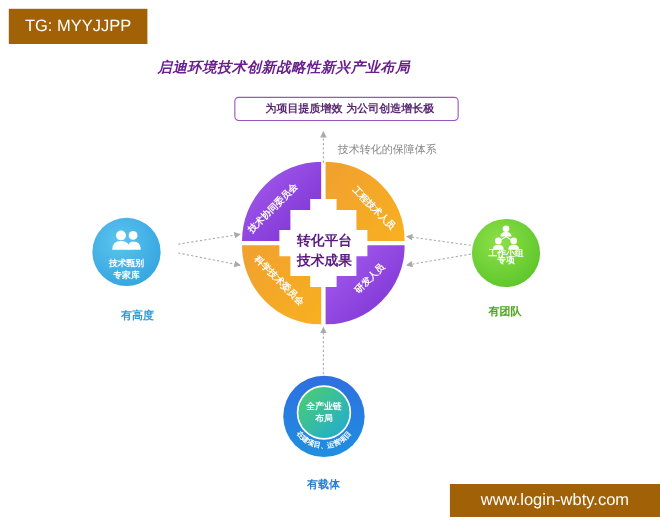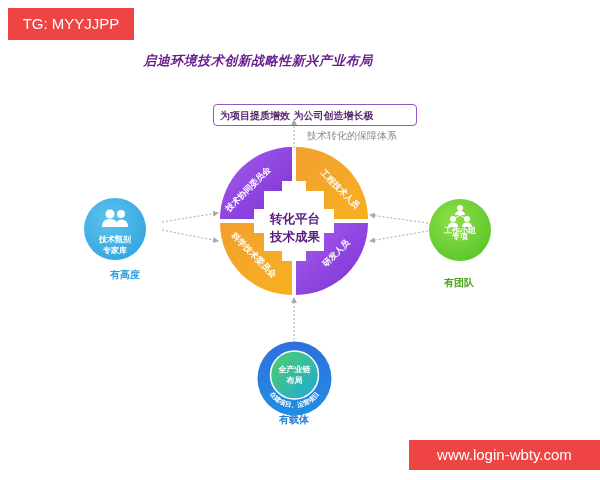--- a/index.html
+++ b/index.html
@@ -1,34 +1,34 @@
 <!DOCTYPE html>
 <html><head>
 <meta charset="utf-8">
 <style>
   html,body{margin:0;padding:0;}
   body{width:600px;height:480px;background:#ffffff;position:relative;overflow:hidden;font-family:"DejaVu Sans",sans-serif;}
-  .wm{position:absolute;background:#ef4444;color:#fff;font-family:"Liberation Sans",sans-serif;}
+  .wm{position:absolute;background:#a16207;color:#fff;font-family:"Liberation Sans",sans-serif;}
   .wm-tl{left:8px;top:8px;width:126px;height:32px;font-size:15px;line-height:32px;text-align:center;}
   .wm-br{left:409px;top:440px;width:191px;height:30px;font-size:15px;line-height:30px;text-align:center;}
   .title{position:absolute;left:0;width:516px;top:52px;text-align:center;font-size:13px;font-weight:bold;font-style:italic;color:#6a1f8e;letter-spacing:0.5px;}
   .sys{position:absolute;left:149px;top:88px;width:270px;height:30px;}
   .sys-tag{position:absolute;left:0;top:0;width:72px;height:30px;border-radius:4px;background:linear-gradient(90deg,#a63bc4,#d45ee8);color:#fff;font-size:11px;font-weight:bold;line-height:30px;text-align:center;z-index:2;}
-  .sys-box{position:absolute;left:64px;top:16px;width:204px;height:22px;border:1px solid #9a55c0;border-radius:4px;background:#fff;font-size:10px;font-weight:bold;color:#5a2a72;line-height:22px;text-align:left;padding-left:6px;box-sizing:border-box;}
+  .sys-box{position:absolute;left:64px;top:0;width:204px;height:22px;border:1px solid #9a55c0;border-radius:4px;background:#fff;font-size:10px;font-weight:bold;color:#5a2a72;line-height:22px;text-align:center;padding-left:6px;box-sizing:border-box;}
   .guarantee{position:absolute;left:307px;top:129px;font-size:10px;color:#888;}
   .ring{position:absolute;left:220px;top:147px;width:148px;height:148px;}
   .center-text{position:absolute;left:262px;top:210px;width:66px;text-align:center;font-size:12.5px;font-weight:bold;color:#5a1a80;line-height:18px;}
   .node{position:absolute;border-radius:50%;color:#fff;text-align:center;font-weight:bold;}
   .n-left{left:84px;top:198px;width:62px;height:62px;background:radial-gradient(circle at 40% 35%,#5cc4ef,#2a9ddb);}
   .n-right{left:429px;top:199px;width:62px;height:62px;background:radial-gradient(circle at 40% 35%,#8ee04a,#4fbf22);}
   .node-label{position:absolute;left:0;width:100%;font-size:8px;line-height:11px;}
   .cap{position:absolute;font-size:10px;font-weight:bold;}
-  .cap-left{left:110px;top:268px;color:#2a9ddb;text-align:center;}
+  .cap-left{left:110px;top:280px;color:#2a9ddb;text-align:center;}
   .cap-right{left:444px;top:276px;color:#4aa61a;text-align:right;}
-  .cap-bottom{left:279px;top:413px;color:#2a7fd0;}
+  .cap-bottom{left:279px;top:434px;color:#2a7fd0;}
   .n-bottom{position:absolute;left:257px;top:341px;width:75px;height:75px;}
   svg{display:block;}
 </style>
 </head>
 <body>
 
 <div class="wm wm-tl">TG: MYYJJPP</div>
 
 <div class="title">启迪环境技术创新战略性新兴产业布局</div>
 

